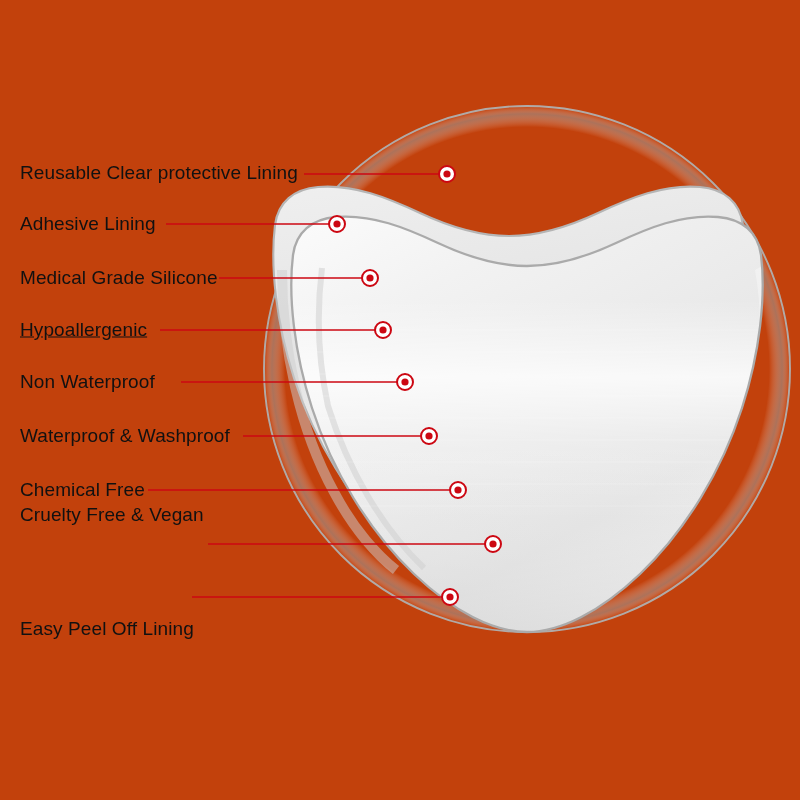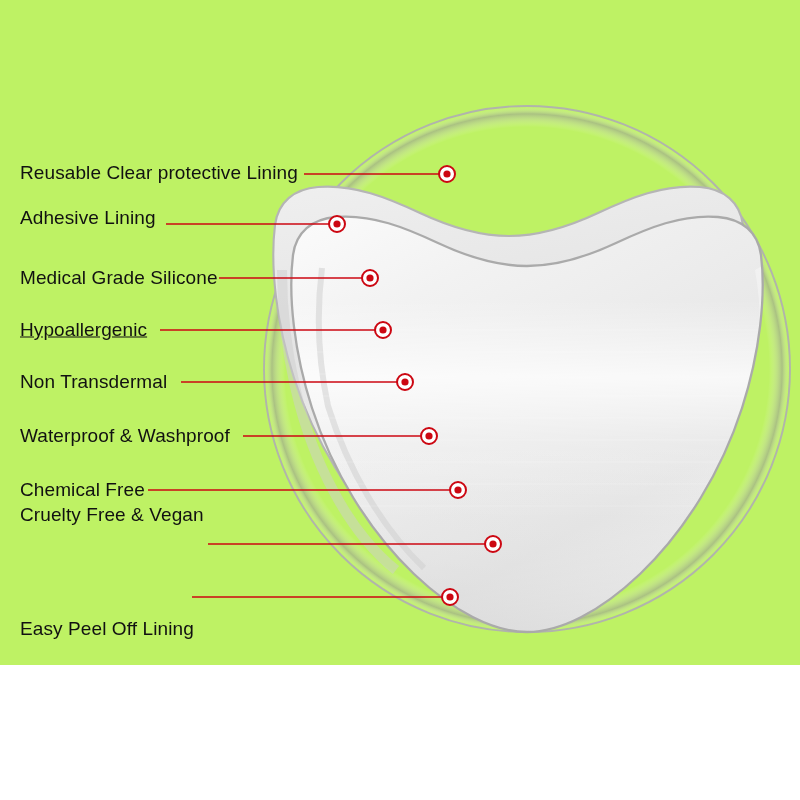--- a/index.html
+++ b/index.html
@@ -4,22 +4,22 @@
 <title>Product Feature Callout Infographic</title>
 <style>
   html, body {
     margin: 0;
     padding: 0;
     background: #ffffff;
   }
   #stage {
     position: relative;
     width: 800px;
-    height: 665px;
-    background: #bef264;
+    height: 800px;
+    background: #c2410c;
     overflow: hidden;
     font-family: "Liberation Sans", sans-serif;
   }
   #art {
     position: absolute;
     left: 0; top: 0;
     width: 800px;
     height: 800px;
   }
   .callout-label {
@@ -220,23 +220,23 @@
         <g>
           <line x1="192" y1="597" x2="450" y2="597" stroke="#cc0712" stroke-width="1.6"></line>
           <circle cx="450" cy="597" r="8" fill="#ffffff" stroke="#cc0712" stroke-width="2"></circle>
           <circle cx="450" cy="597" r="3.6" fill="#cc0712"></circle>
         </g>
       </g>
   </svg>
 
   <div id="label-layer">
       <div class="callout-label" style="left: 20px; top: 172px;">Reusable Clear protective Lining</div>
-      <div class="callout-label" style="left: 20px; top: 217px;">Adhesive Lining</div>
+      <div class="callout-label" style="left: 20px; top: 223px;">Adhesive Lining</div>
       <div class="callout-label" style="left: 20px; top: 277px;">Medical Grade Silicone</div>
       <div class="callout-label" style="left: 20px; top: 329px; text-decoration: underline;">Hypoallergenic</div>
-      <div class="callout-label" style="left: 20px; top: 381px;">Non Transdermal</div>
+      <div class="callout-label" style="left: 20px; top: 381px;">Non Waterproof</div>
       <div class="callout-label" style="left: 20px; top: 435px;">Waterproof &amp; Washproof</div>
       <div class="callout-label" style="left: 20px; top: 489px;">Chemical Free</div>
       <div class="callout-label" style="left: 20px; top: 514px;">Cruelty Free &amp; Vegan</div>
       <div class="callout-label" style="left: 20px; top: 596px; margin-top: 32px;">Easy Peel Off Lining</div>
     </div>
 
 </div>
 
 </body></html>

